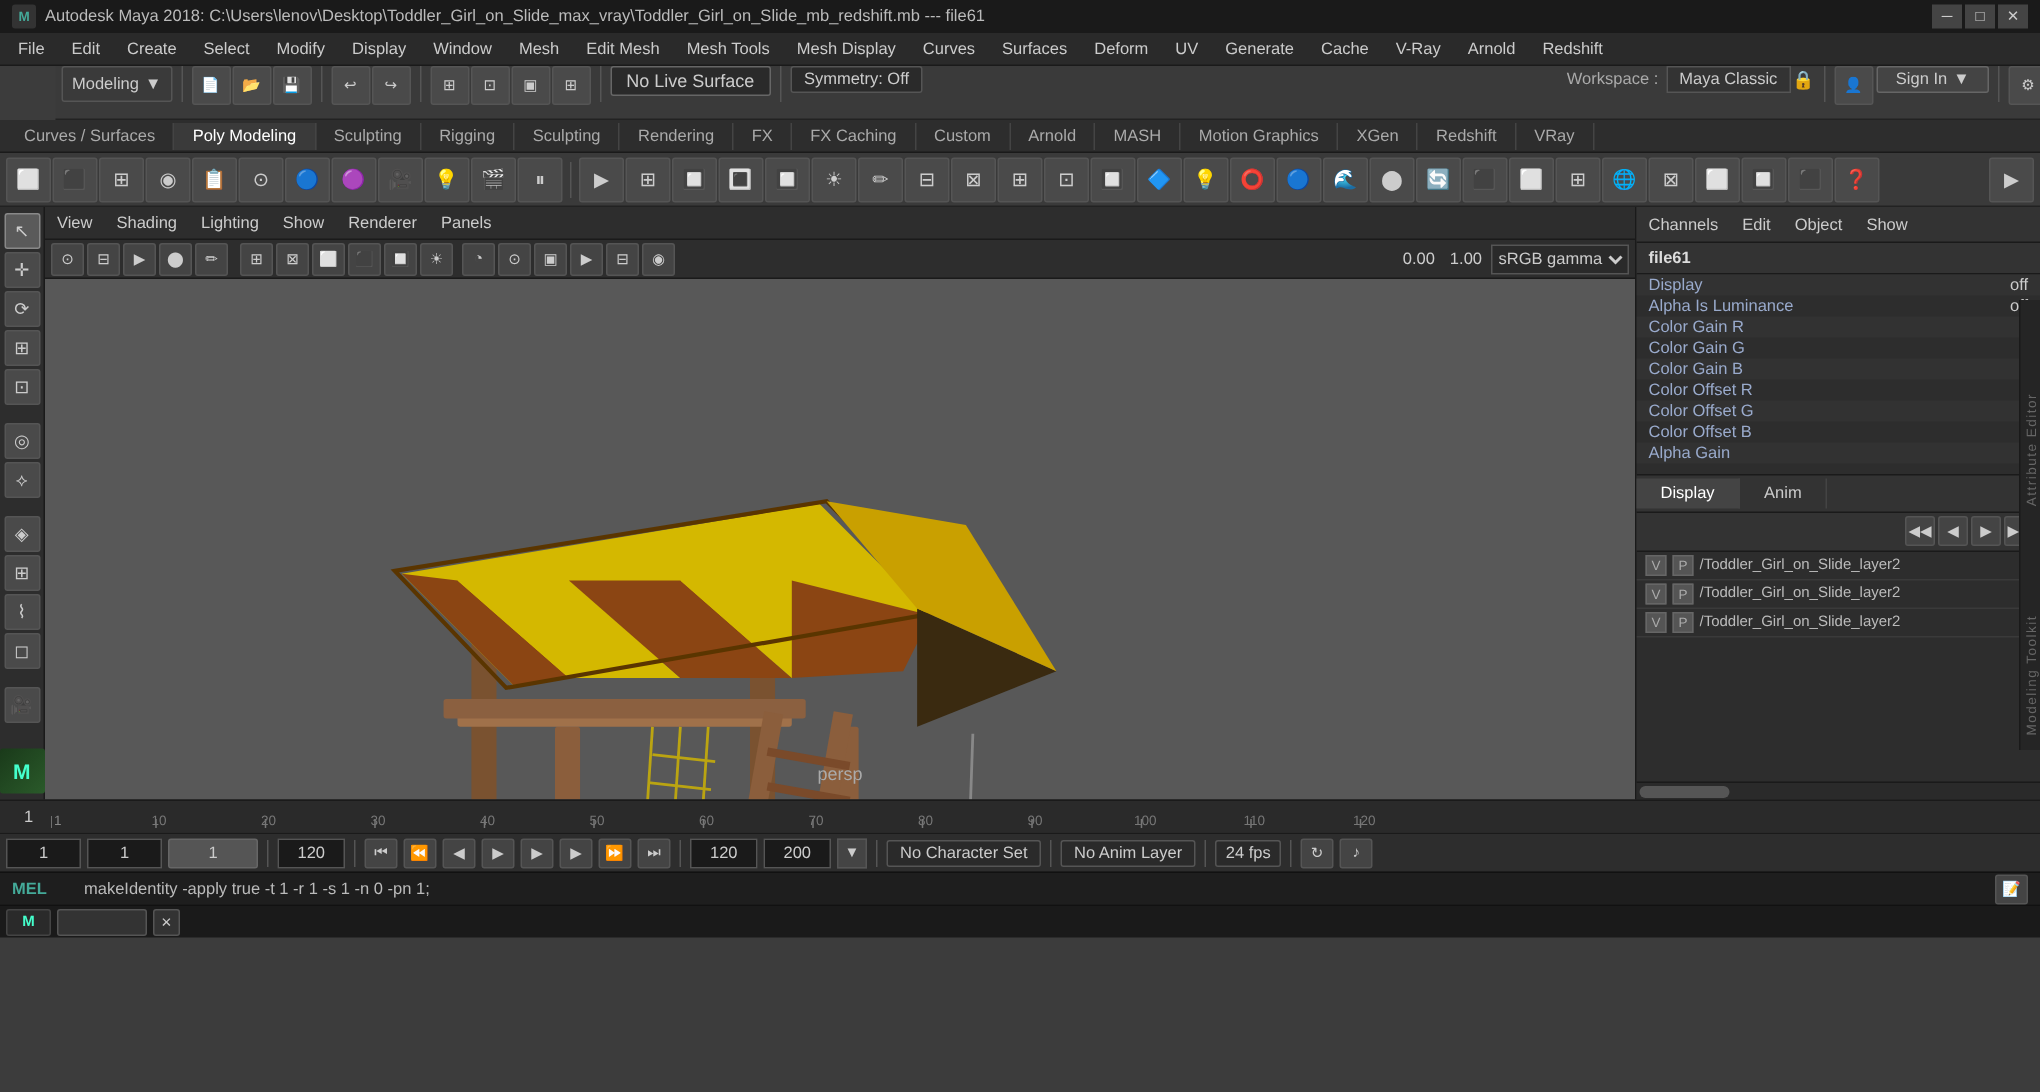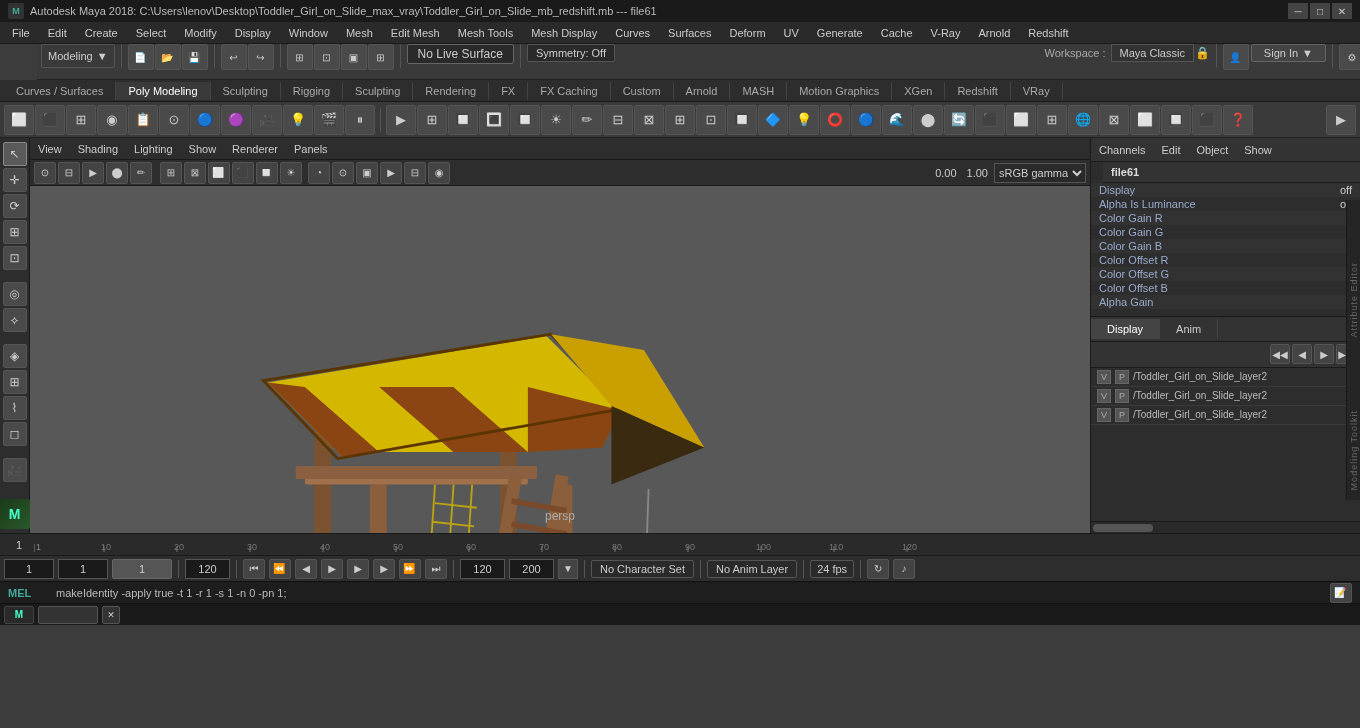--- a/index.html
+++ b/index.html
@@ -51,21 +51,21 @@
     #persp-label { position: absolute; bottom: 10px; left: 50%; transform: translateX(-50%); font-size: 12px; color: #aaa; }
 
     
     #playground-svg { position: absolute; top: 30px; left: 80px; width: 650px; height: 500px; }
 
     
     #right-panel { width: 270px; background: #2d2d2d; border-left: 1px solid #1a1a1a; display: flex; flex-direction: column; }
     #right-panel-header { height: 24px; background: #333; display: flex; align-items: center; padding: 0 8px; gap: 16px; border-bottom: 1px solid #1a1a1a; font-size: 11px; }
     .rp-header-item { color: #ccc; cursor: pointer; }
     #channel-box { flex: 1; overflow: hidden; }
-    #channel-title { padding: 4px 8px; font-size: 11px; color: #ddd; background: #333; border-bottom: 1px solid #1a1a1a; font-weight: bold; margin-left: 12px; }
+    #channel-title { padding: 4px 8px; font-size: 11px; color: #ddd; background: #333; border-bottom: 1px solid #1a1a1a; font-weight: bold; }
     .channel-row { display: flex; justify-content: space-between; padding: 1px 8px; font-size: 11px; }
     .channel-row:nth-child(even) { background: #323232; }
     .channel-name { color: #9ac; }
     .channel-value { color: #ccc; }
     #right-panel-tabs { height: 26px; background: #333; display: flex; align-items: center; border-top: 1px solid #1a1a1a; border-bottom: 1px solid #1a1a1a; }
     .rp-tab { padding: 4px 16px; font-size: 11px; color: #ccc; cursor: pointer; border-right: 1px solid #444; }
     .rp-tab.active { background: #444; color: #fff; }
     #layer-panel { flex: 1; overflow: hidden; }
     #layer-panel-tools { height: 26px; background: #333; display: flex; align-items: center; padding: 0 4px; gap: 2px; border-bottom: 1px solid #1a1a1a; justify-content: flex-end; }
     .layer-tool-btn { width: 20px; height: 20px; background: #444; border: 1px solid #555; border-radius: 2px; display: flex; align-items: center; justify-content: center; cursor: pointer; font-size: 10px; color: #ccc; }

